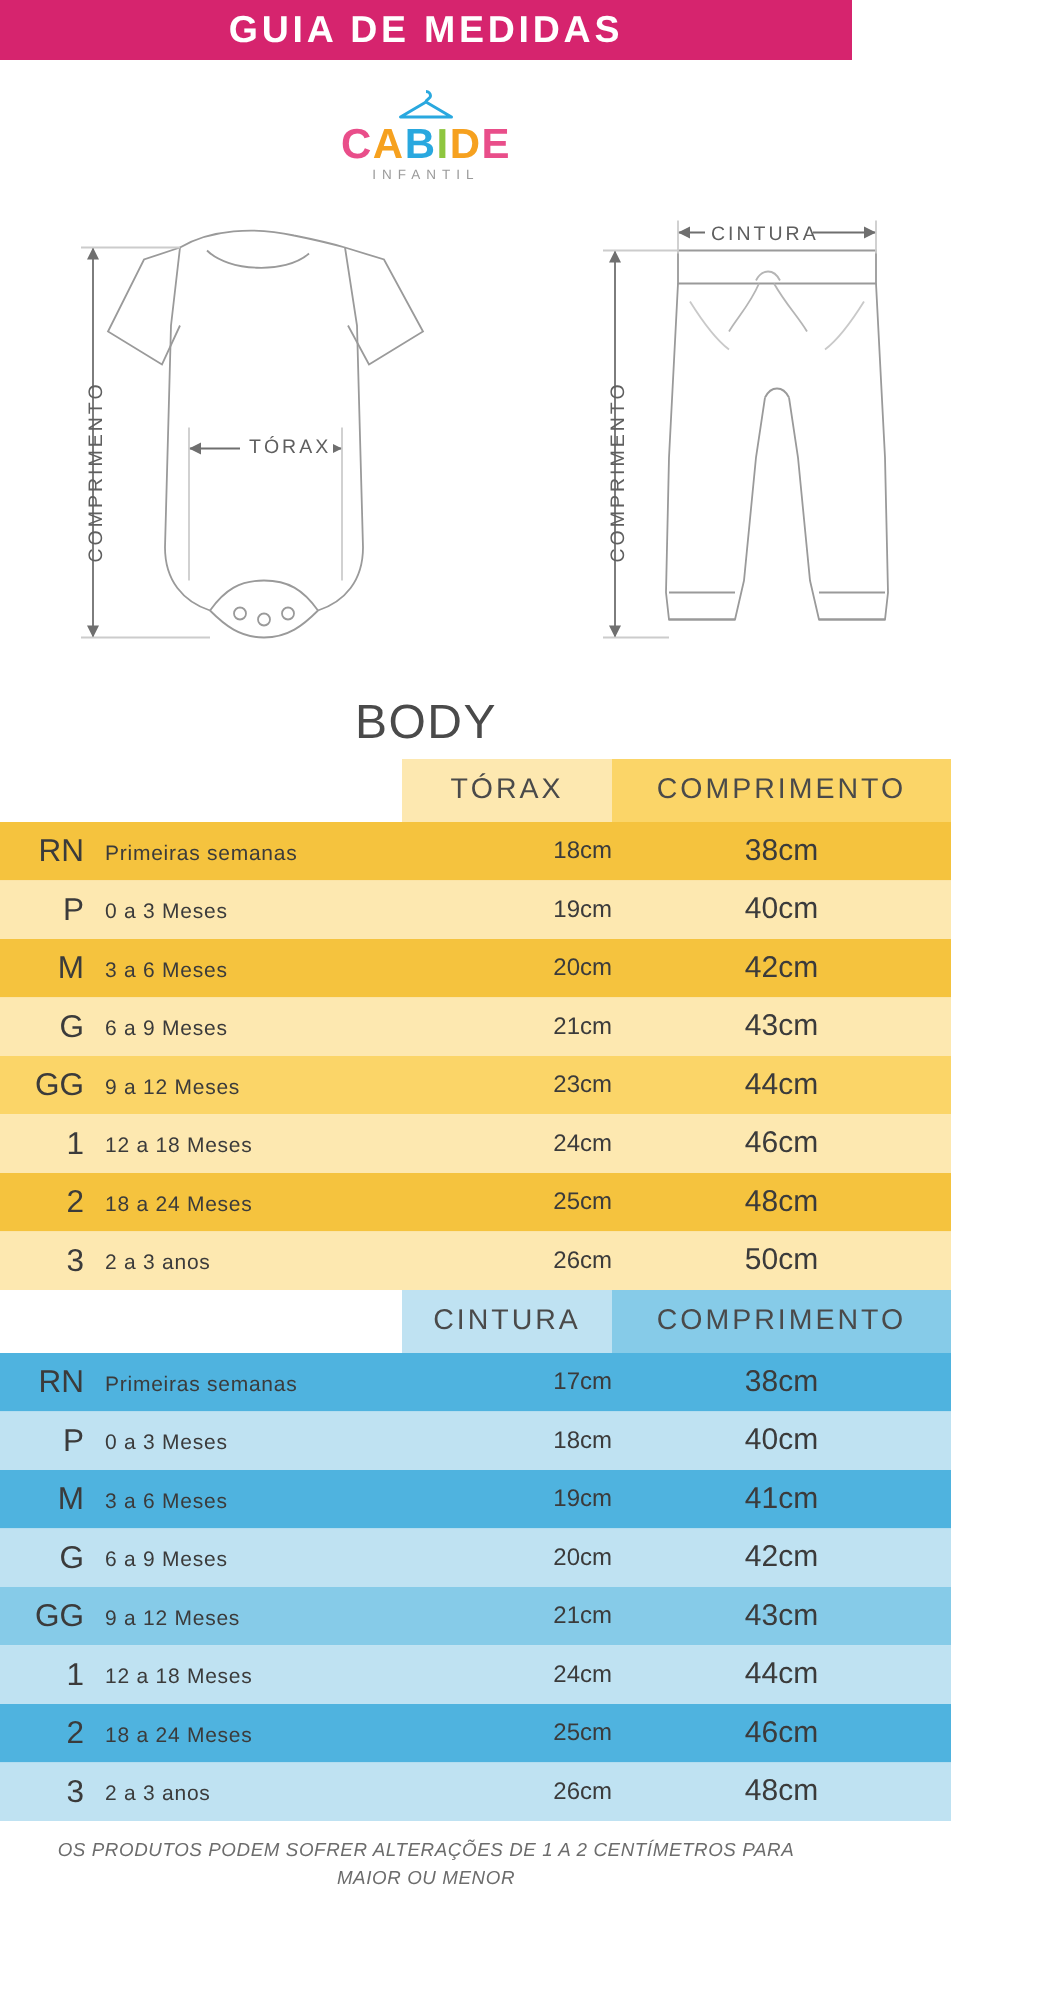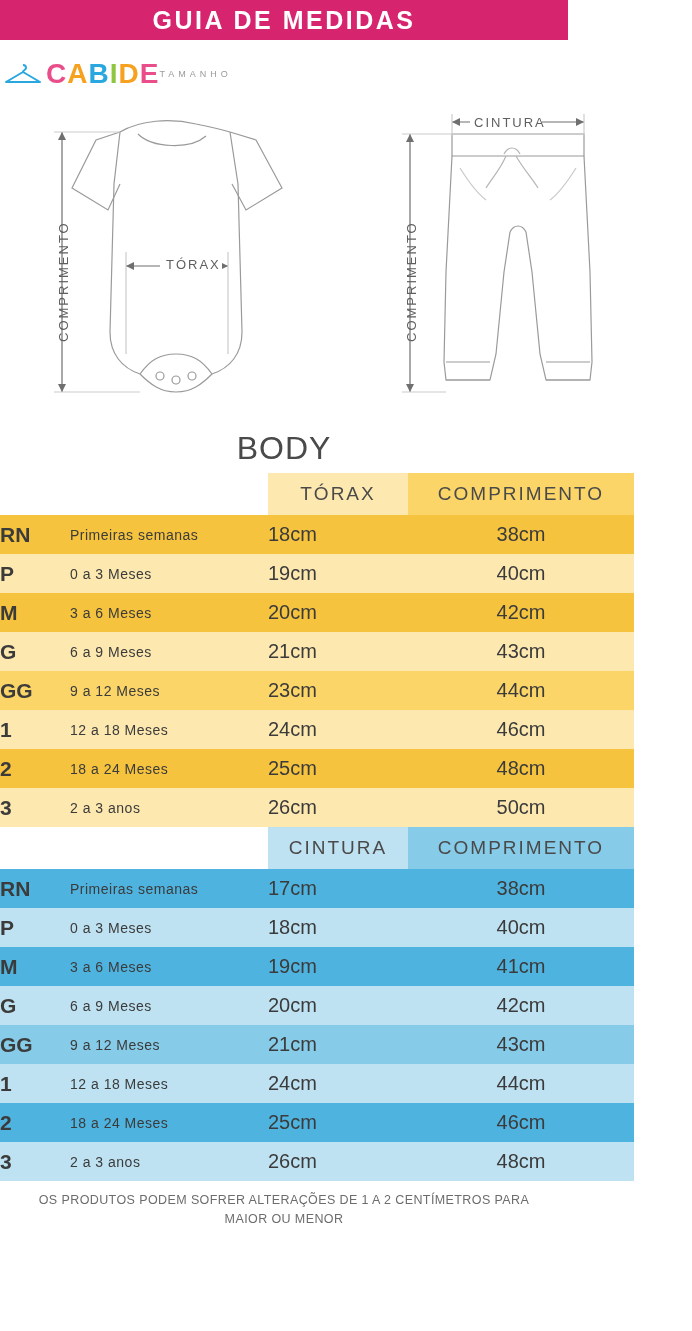--- a/index.html
+++ b/index.html
@@ -34,20 +34,21 @@
     font-size: 25px;
     letter-spacing: 2.5px;
     font-weight: bold;
     font-family: "Liberation Sans", sans-serif;
   }
 
   
   .logo-wrap {
     margin-top: 18px;
     display: flex;
+    flex-direction: column;
     align-items: center;
   }
   .logo-hanger {
     width: 46px;
     height: 22px;
     position: relative;
   }
   .logo-word {
     font-size: 28px;
     font-weight: bold;
@@ -94,23 +95,23 @@
     width: 620px;
     margin: 0 auto;
     table-layout: fixed;
   }
   td, th {
     padding: 0;
     height: 39px;
     font-weight: normal;
     font-family: "Liberation Sans", sans-serif;
   }
-  .col-size   { width: 56px; padding-right: 6px; font-size: 21px; font-weight: bold; margin-left: 36px; }
+  .col-size   { width: 56px; text-align: right; padding-right: 6px; font-size: 21px; font-weight: normal; margin-left: 36px; }
   .col-age    { width: 198px; text-align: left; padding-left: 8px; font-size: 14px; letter-spacing: 0.5px; margin-left: 40px;}
-  .col-m1     { width: 140px; text-align: left; font-size: 20px; }
+  .col-m1     { width: 140px; text-align: right; font-size: 16px; }
   .col-m2     { width: 226px; text-align: center; font-size: 20px; }
 
   .head-cell {
     font-size: 19px;
     letter-spacing: 2px;
     color: #4a4a4a;
     text-align: center;
     height: 42px;
   }
 
@@ -132,20 +133,21 @@
 
   
   .footer {
     margin-top: 10px;
     text-align: center;
     font-size: 12.5px;
     letter-spacing: 0.4px;
     color: #6c6c6c;
     line-height: 1.5;
     padding: 0 18px;
+    font-style: italic;
   }
 </style>
 </head>
 <body>
 
 <div class="page">
 
   <div class="header">
     <div class="header-title">GUIA DE MEDIDAS</div>
   </div>
@@ -153,21 +155,21 @@
   <div class="logo-wrap">
     <div class="logo-hanger">
       <svg width="46" height="24" viewBox="0 0 46 24">
         <path d="M23 3 a3 3 0 0 1 3 3 c0 2 -3 2 -3 4" fill="none" stroke="#29a8df" stroke-width="2"></path>
         <path d="M23 10 L6 20 H40 Z" fill="none" stroke="#29a8df" stroke-width="2" stroke-linejoin="round"></path>
       </svg>
     </div>
     <div class="logo-word">
       <span>C</span><span>A</span><span>B</span><span>I</span><span>D</span><span>E</span>
     </div>
-    <div class="logo-sub">TAMANHO</div>
+    <div class="logo-sub">INFANTIL</div>
   </div>
 
   <div class="illus">
     <svg width="692" height="330" viewBox="0 0 692 330">
       <g fill="none" stroke="#9a9a9a" stroke-width="1.2">
 
         <path d="M120 40 L96 48 L72 96 L108 118 L120 92"></path>
 
         <path d="M230 40 L256 48 L282 96 L246 118 L232 92"></path>
 

